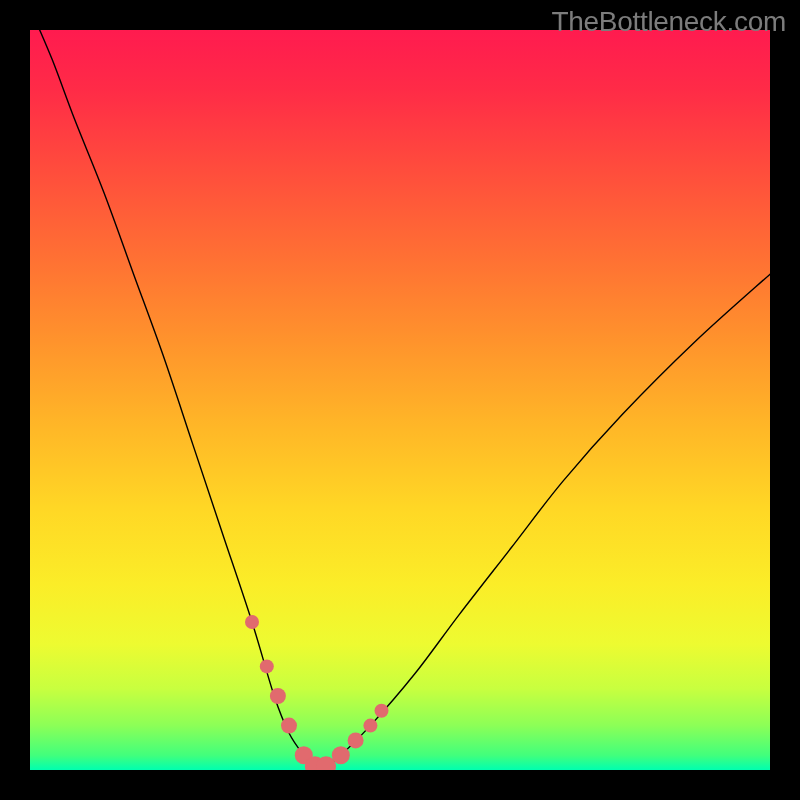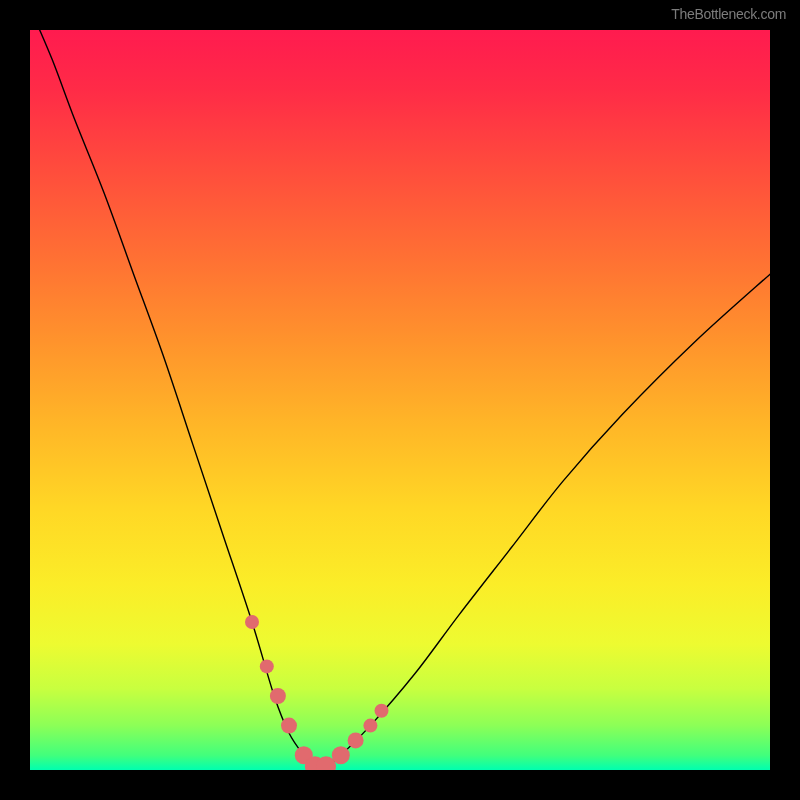--- a/index.html
+++ b/index.html
@@ -9,21 +9,21 @@
     background: #000;
     position: relative;
     font-family: Arial, sans-serif;
     overflow: hidden;
   }
   .watermark {
     position: absolute;
     top: 6px;
     right: 14px;
     color: #7c7c7c;
-    font-size: 14px;
+    font-size: 28px;
     font-weight: 500;
     z-index: 10;
     letter-spacing: -0.3px;
   }
   .plot-area {
     position: absolute;
     top: 30px;
     left: 30px;
     width: 740px;
     height: 740px;

